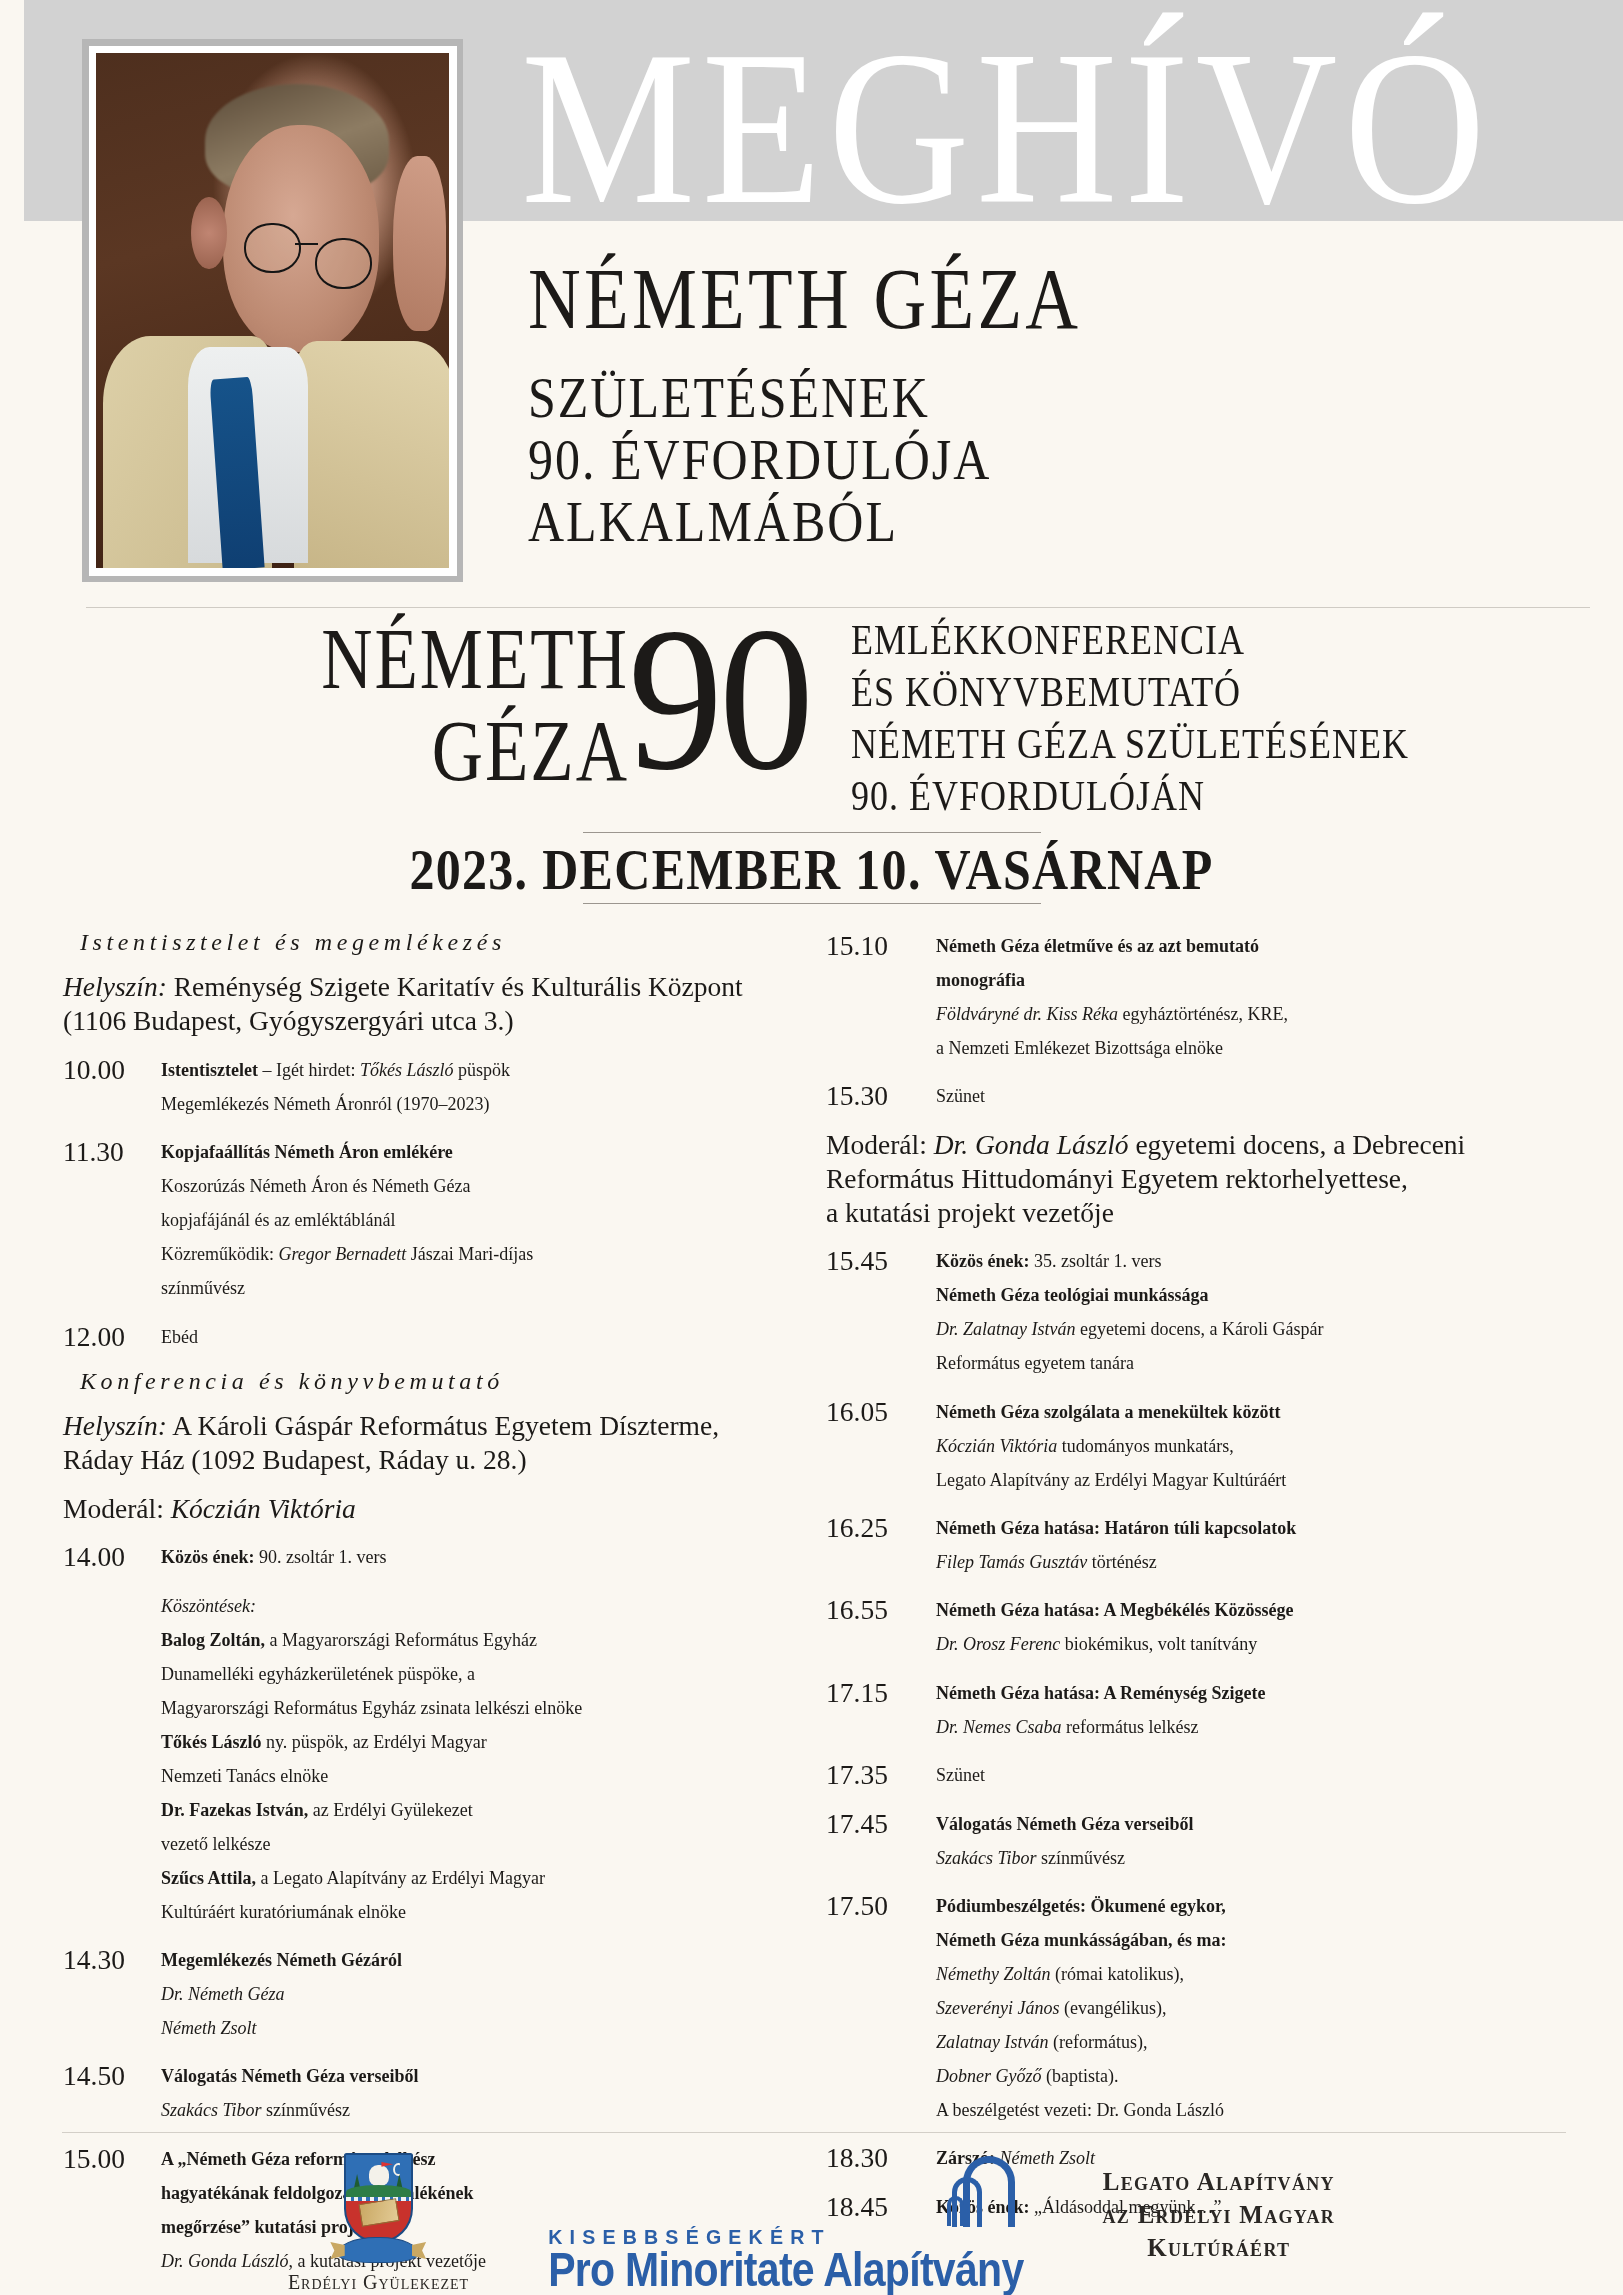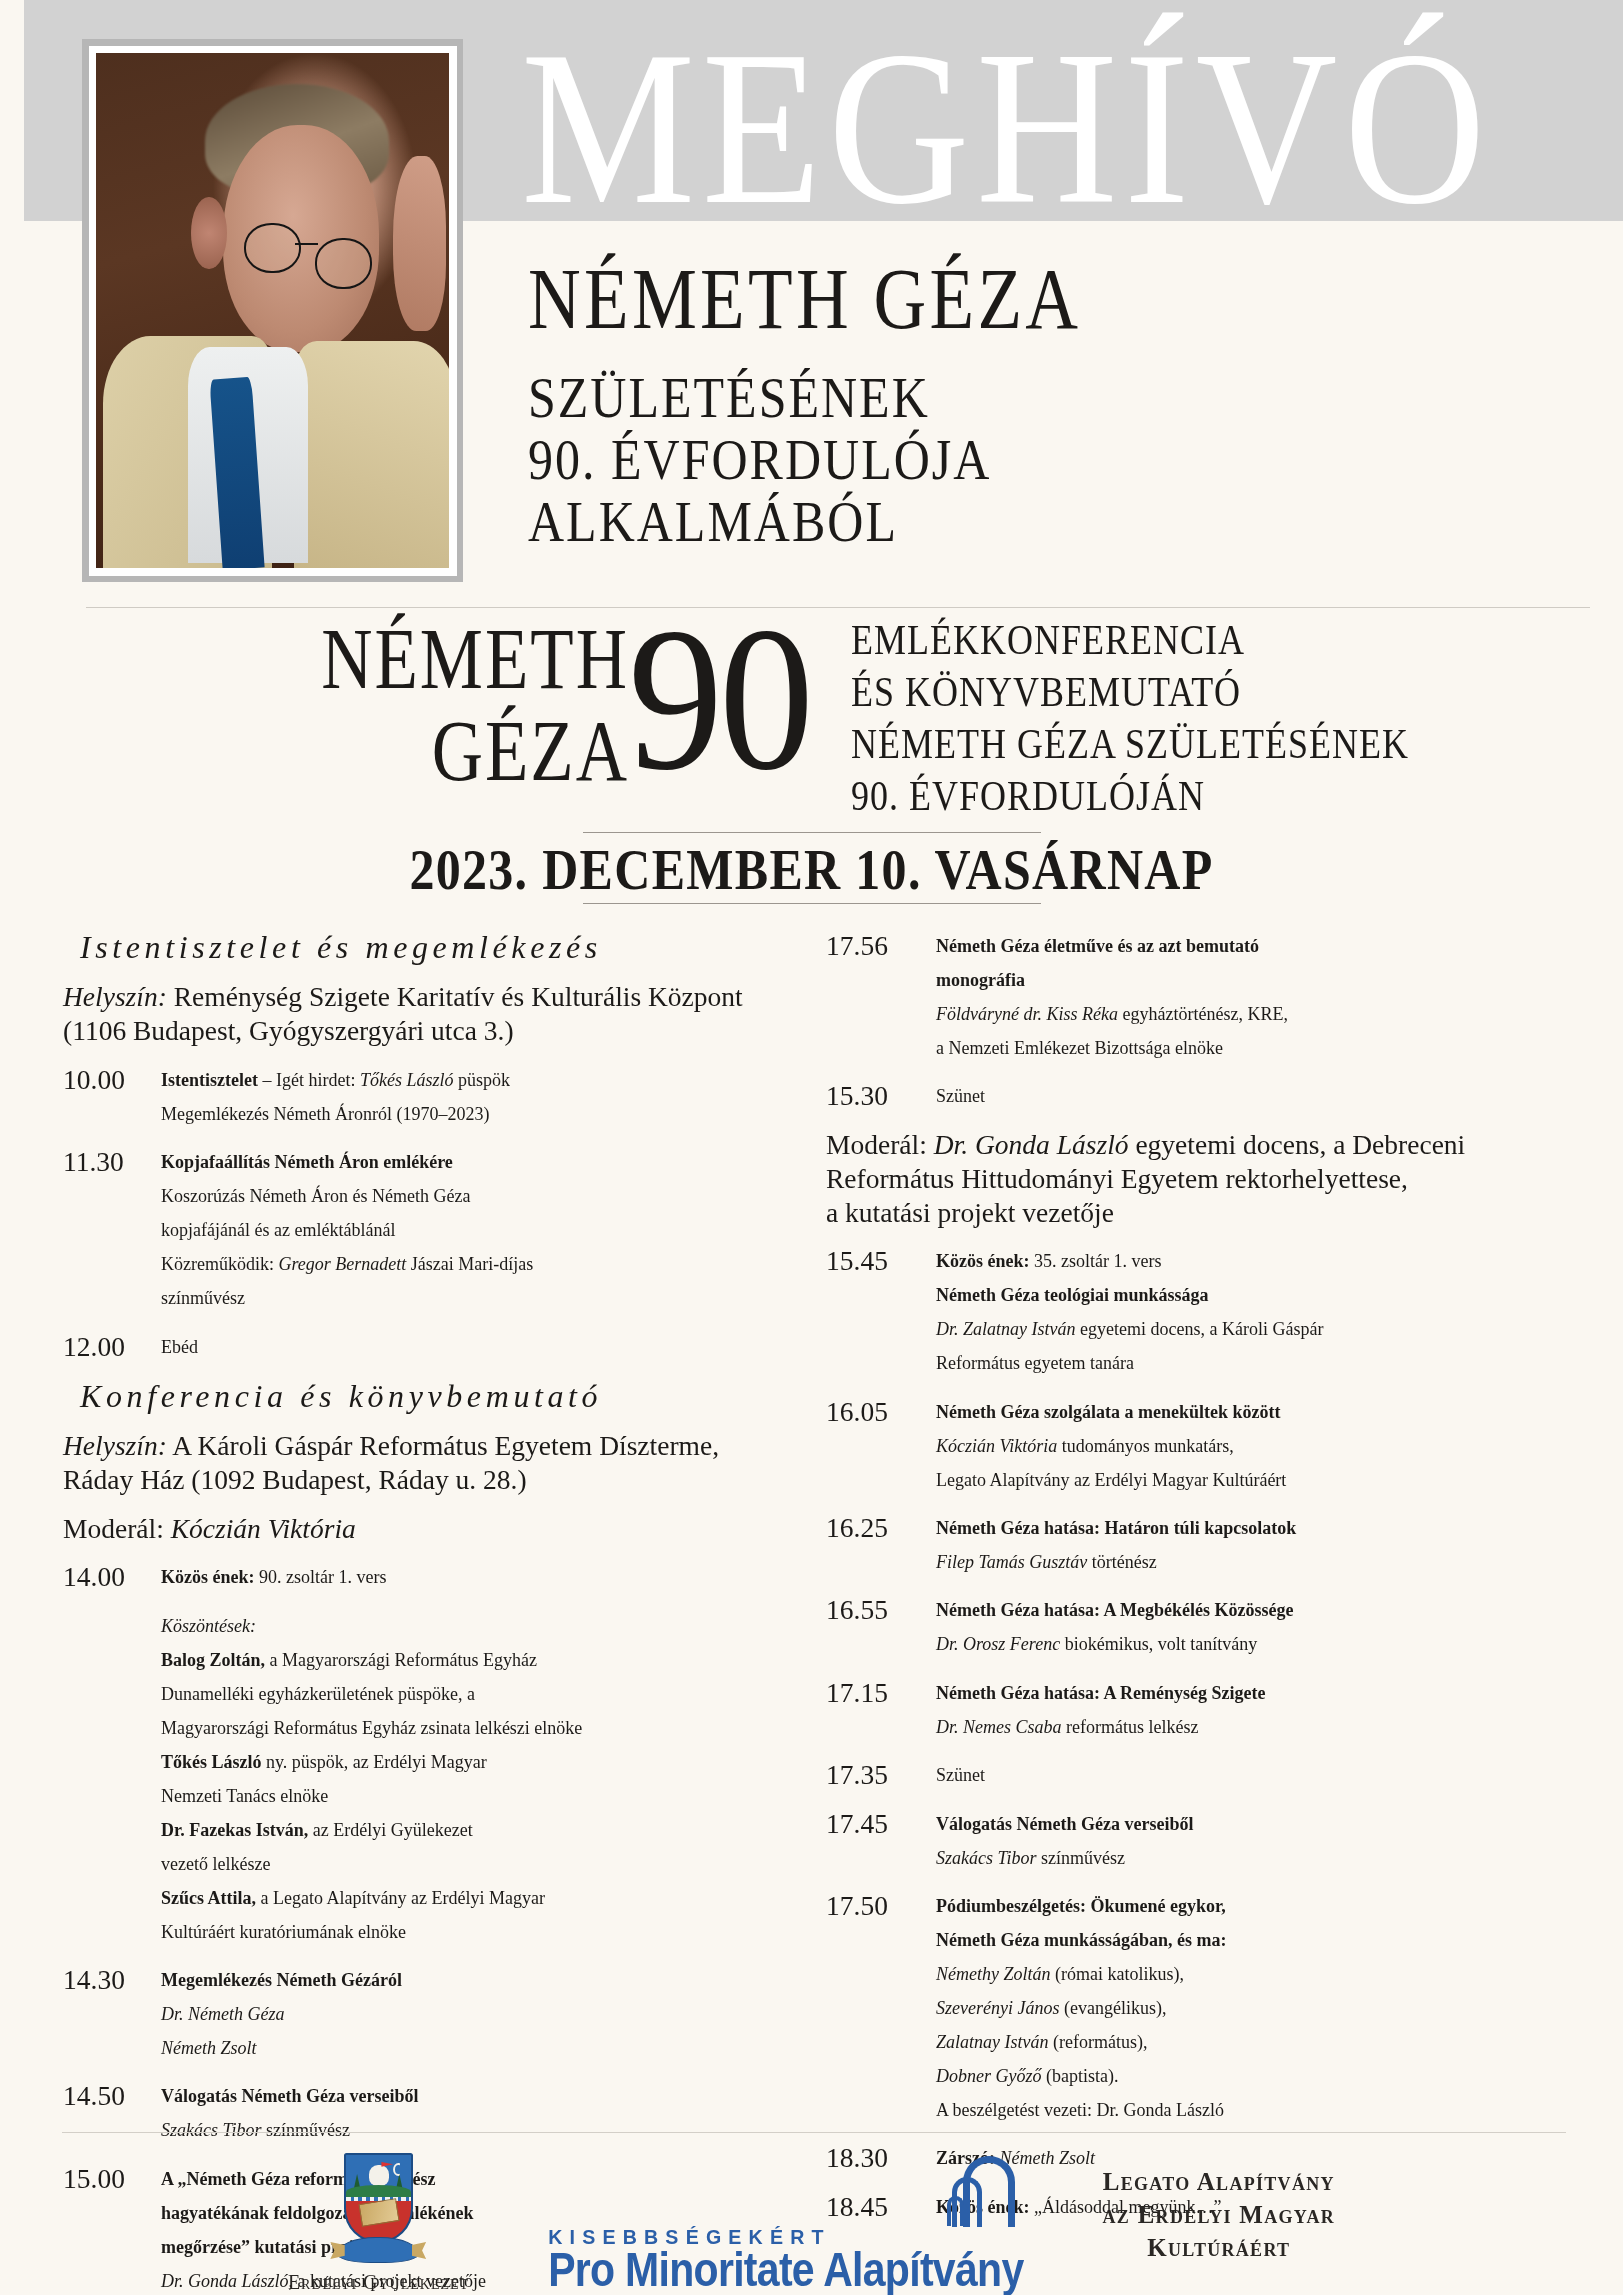--- a/index.html
+++ b/index.html
@@ -136,21 +136,21 @@
     display:inline-block;
   }
 
   
   .program{
     position:absolute;left:0;top:929px;width:1623px;
     display:flex;gap:29px;padding:0 63px;box-sizing:border-box;
   }
   .col{width:743px;}
   .sec-head{
-    font-style:italic;font-size:32px;letter-spacing:4.6px;
+    font-style:italic;font-size:24px;letter-spacing:4.6px;
     margin:0 0 14.4px 17px;
   }
   .plain{
     font-size:27.5px;line-height:34px;margin:0 0 14.4px 0;
   }
   .row{
     display:flex;margin-bottom:14.4px;align-items:flex-start;
   }
   .time{
     width:98px;flex:0 0 98px;font-size:27.5px;line-height:34px;
@@ -400,21 +400,21 @@
         <span class="b">megőrzése” kutatási projekt</span><br>
         <span class="i">Dr. Gonda László</span><span>, a kutatási projekt vezetője</span>
       </div>
     </div>
 
   </div>
 
   <div class="col">
 
     <div class="row">
-      <div class="time wide">17.56</div>
+      <div class="time wide">15.10</div>
       <div class="body">
         <span class="b">Németh Géza életműve és az azt bemutató</span><br>
         <span class="b">monográfia</span><br>
         <span class="i">Földváryné dr. Kiss Réka</span><span> egyháztörténész, KRE,</span><br>
         <span>a Nemzeti Emlékezet Bizottsága elnöke</span>
       </div>
     </div>
 
     <div class="row">
       <div class="time wide">15.30</div>

